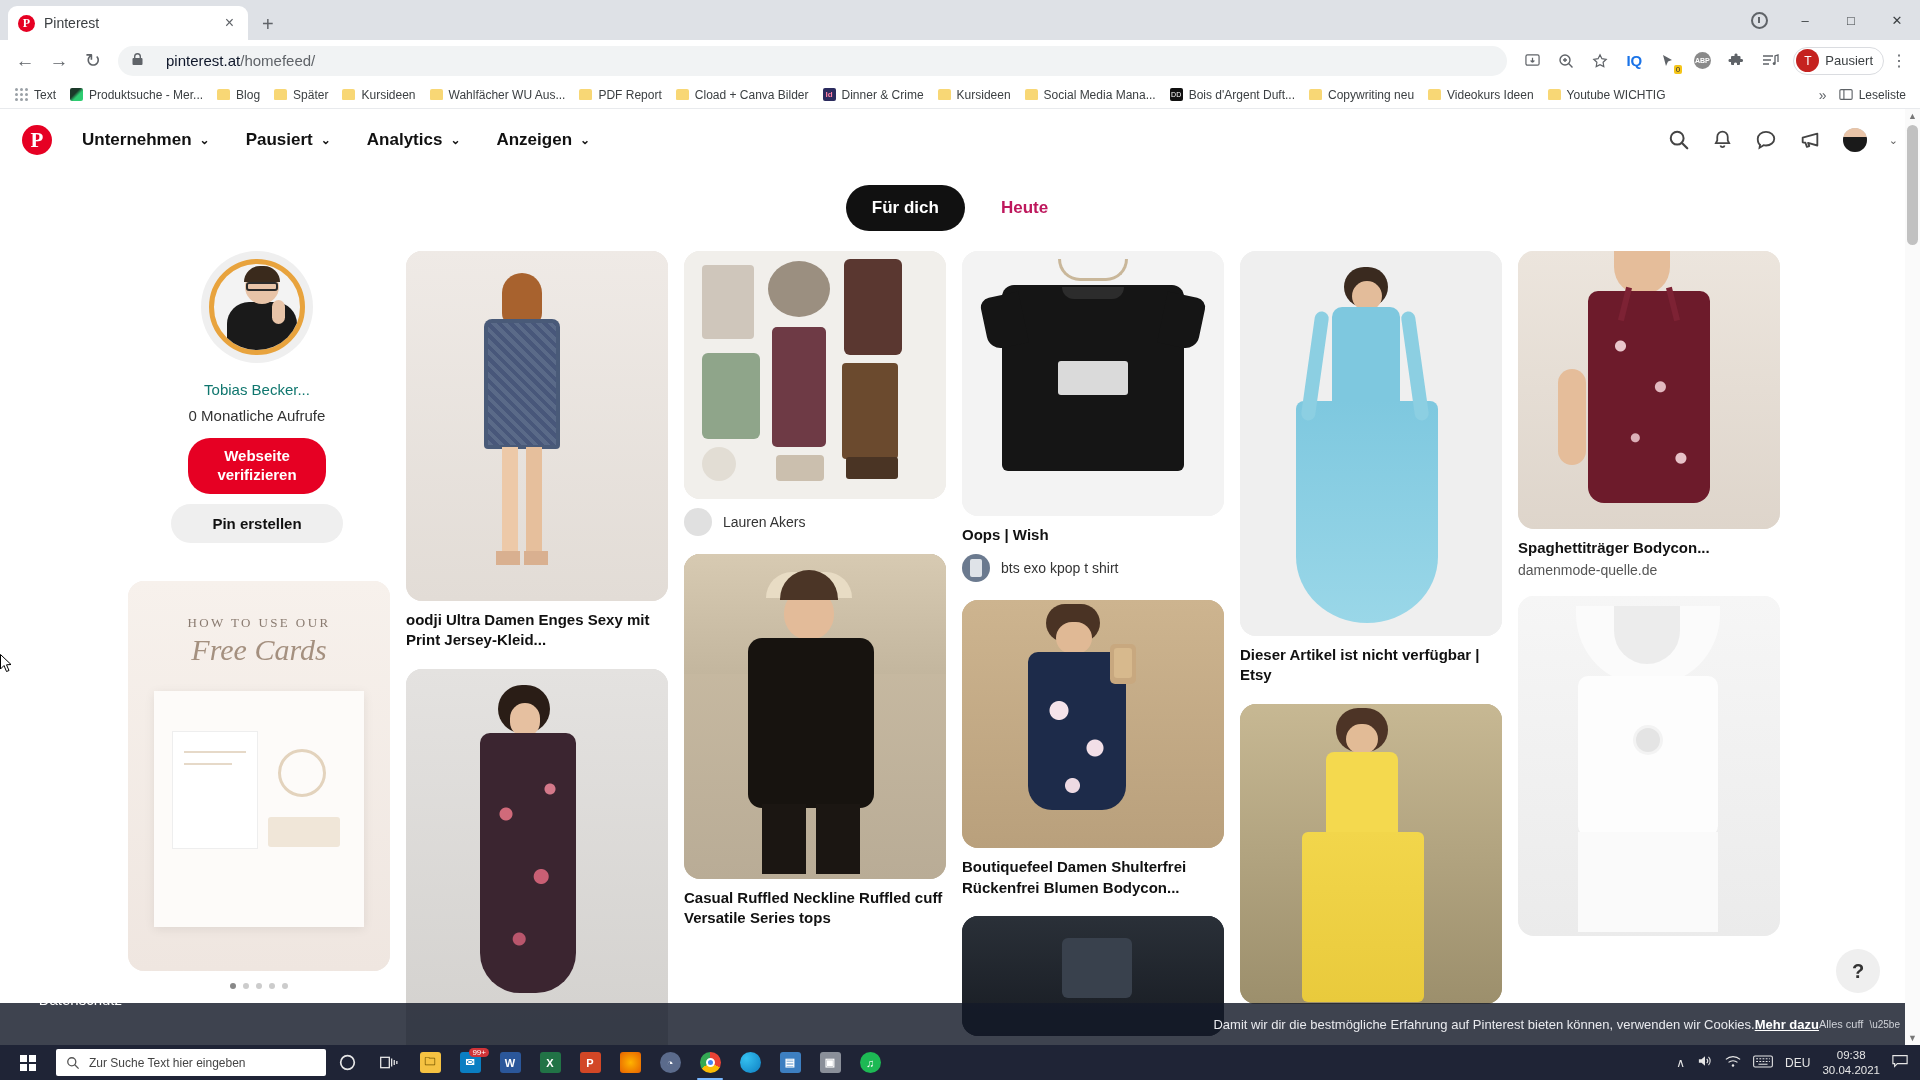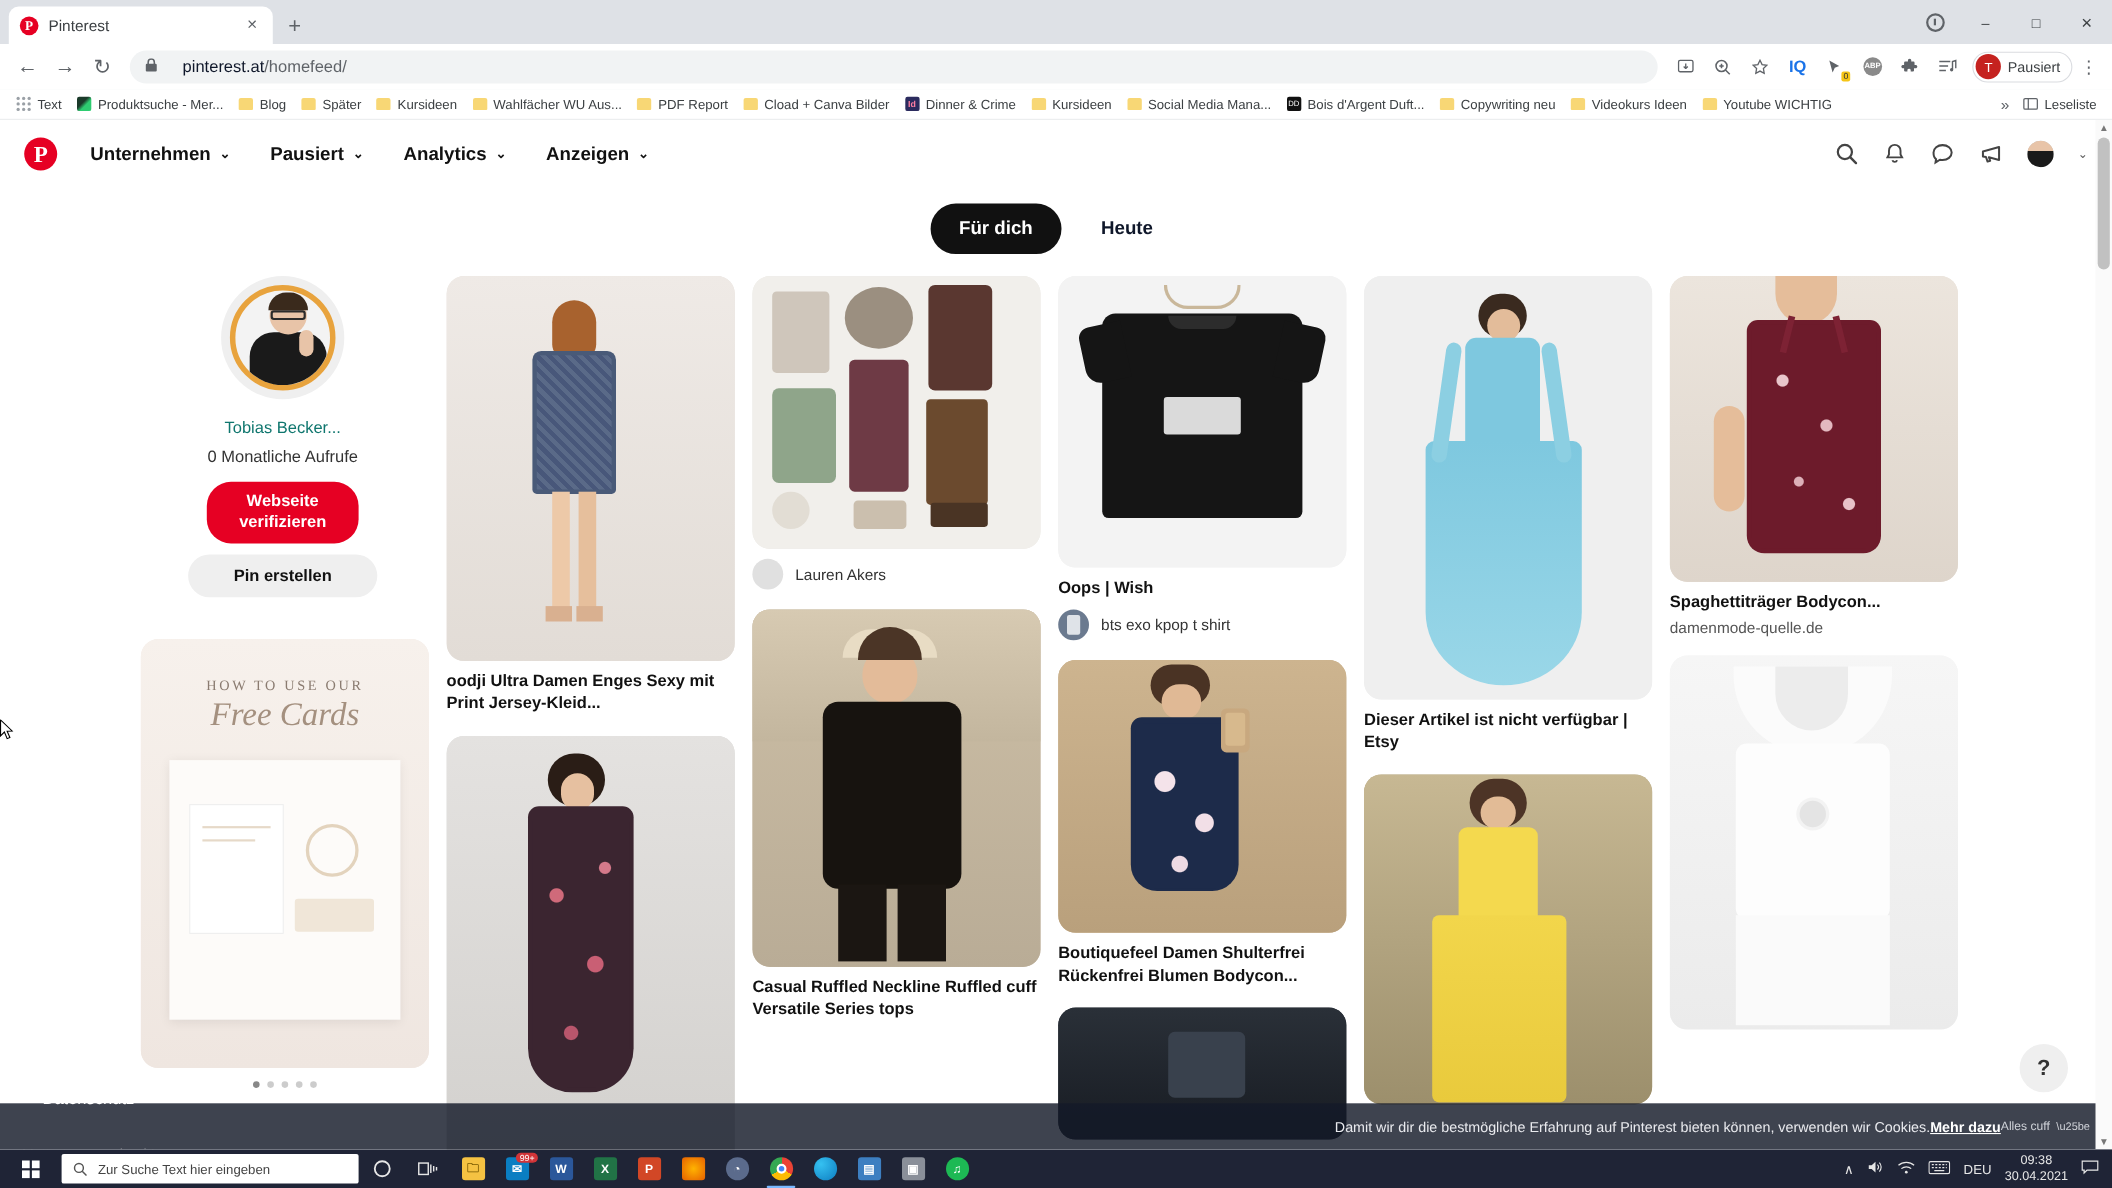--- a/index.html
+++ b/index.html
@@ -70,21 +70,21 @@
            font-family:"Liberation Serif",serif; font-weight:bold; font-size:21px; margin-right:14px;}
   .pnav { display:flex; align-items:center; gap:4px; }
   .pnav-item { display:flex; align-items:center; gap:8px; font-size:17px; font-weight:bold; color:#111; padding:10px 16px; border-radius:22px; }
   .pnav-item .cv { font-size:12px; }
   .pright { margin-left:auto; display:flex; align-items:center; gap:22px; }
   .pic { color:#5f5f5f; display:flex; align-items:center; justify-content:center; }
   .pavatar { width:24px;height:24px;border-radius:50%; background:#bbb; overflow:hidden; position:relative;}
   .chev-sm { font-size:11px; color:#5f5f5f; }
 
   .tabsrow { display:flex; justify-content:center; align-items:flex-start; gap:10px; margin-top:14px; }
-  .feedtab { font-size:17px; font-weight:bold; padding:13px 26px; border-radius:26px; color:#0f172a; }
+  .feedtab { font-size:17px; font-weight:bold; padding:13px 26px; border-radius:26px; color:#be185d; }
   .feedtab.active { background:#111; color:#fff; }
 
   .content { position:relative; margin-top:20px; }
 
   
   .profilecard { position:absolute; left:128px; top:0; width:258px; text-align:center; }
   .avatar-wrap { width:112px;height:112px;margin:0 auto; border-radius:50%; background:#efefef; display:flex;align-items:center;justify-content:center; }
   .avatar-ring { width:96px;height:96px;border-radius:50%;border:5px solid #e8a33d; overflow:hidden; position:relative; background:#f3f3f3;}
   .av-head{position:absolute;width:34px;height:34px;border-radius:50%;background:#e8c4a8;left:31px;top:6px;}
   .av-hair{position:absolute;width:36px;height:16px;border-radius:18px 18px 0 0;background:#3a2a1c;left:30px;top:2px;}

